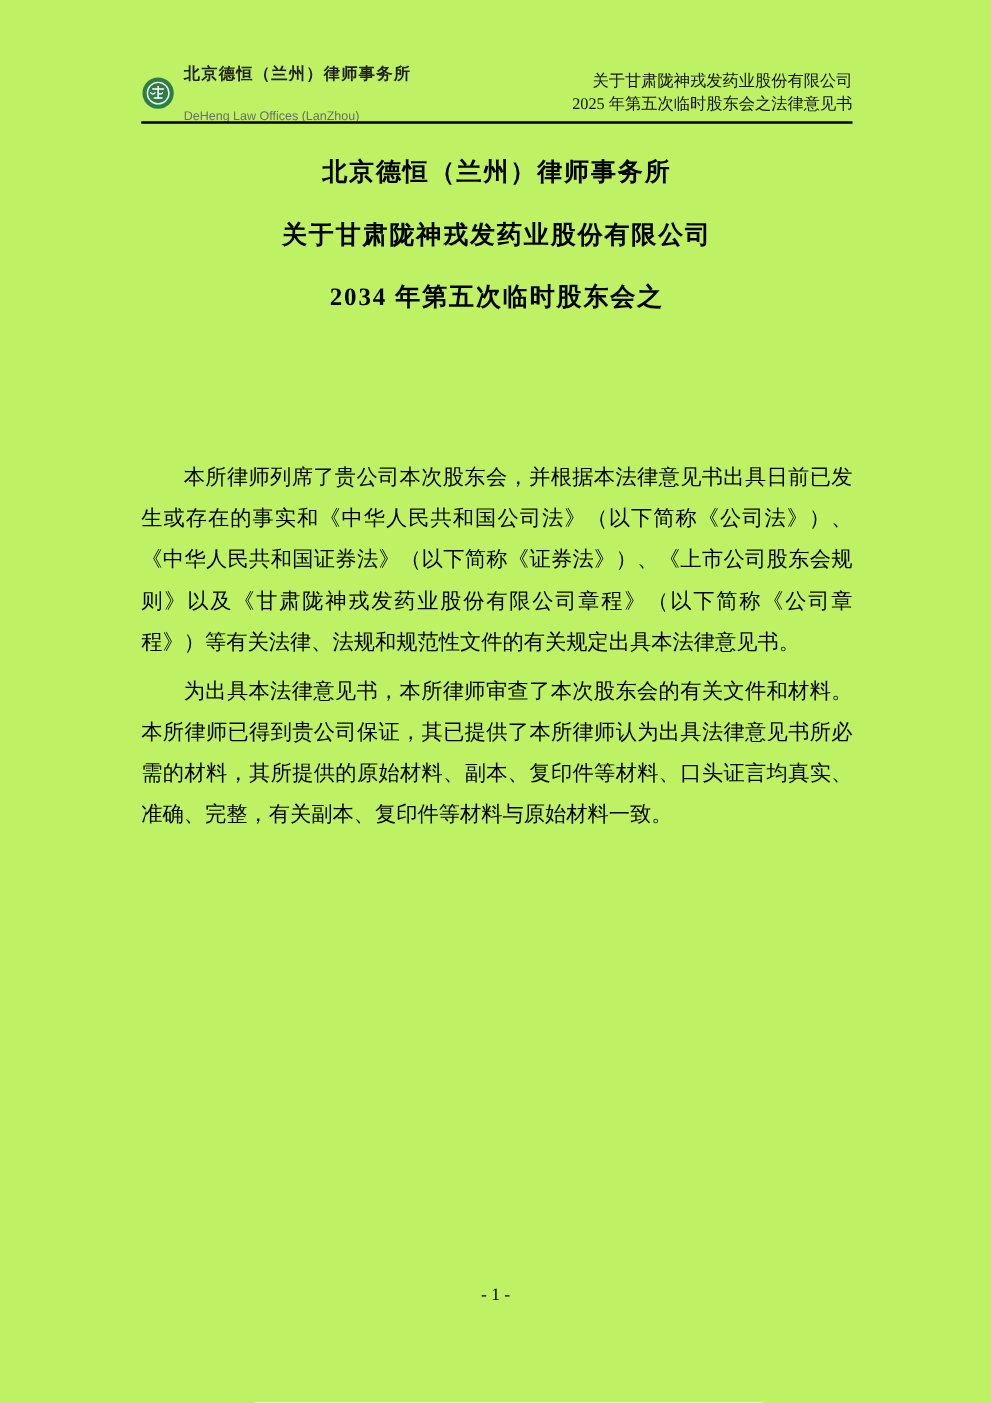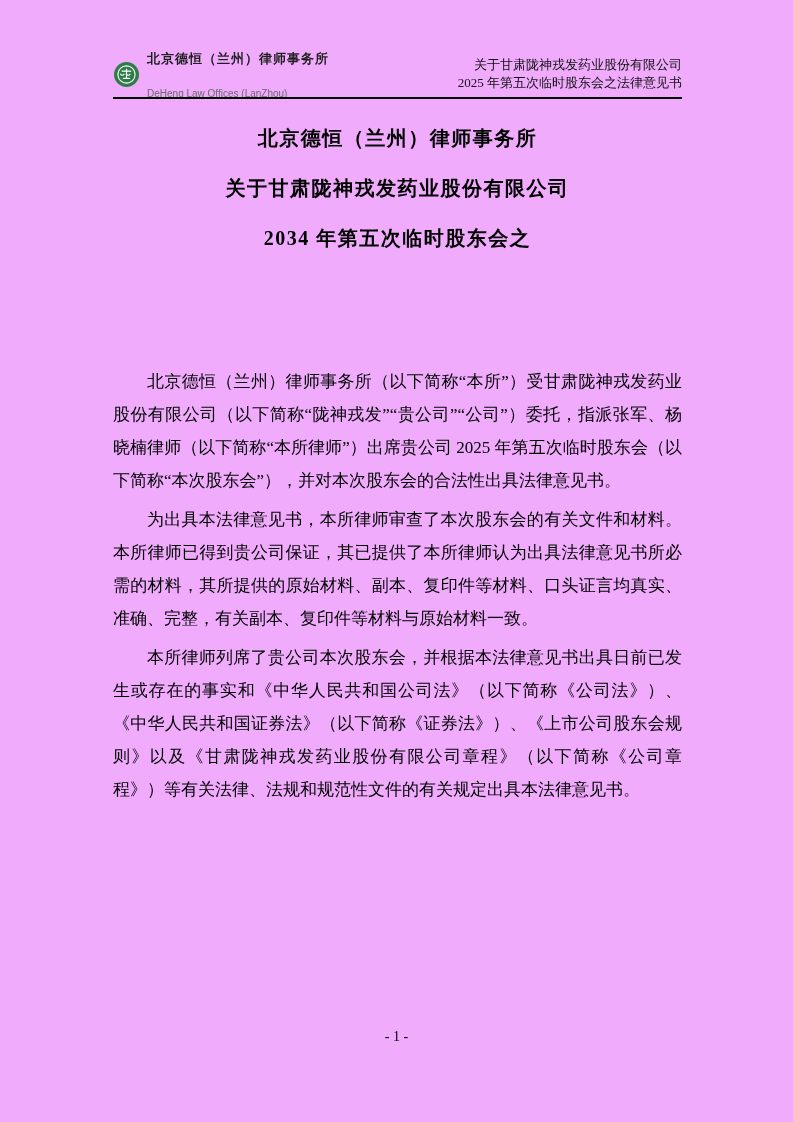--- a/index.html
+++ b/index.html
@@ -2,21 +2,21 @@
 <html style="--logo-color: #2e7d46;"><head>
 <meta charset="utf-8">
 <style>
   * { margin: 0; padding: 0; box-sizing: border-box; }
   html, body { background: #ffffff; }
   .page {
     position: relative;
     width: 793px;
     height: 1122px;
     margin: 0 auto;
-    background: #f0abfc;
+    background: #bef264;
     color: #000000;
     font-family: "Liberation Serif", "DejaVu Serif", serif;
     overflow: hidden;
   }
   .header {
     position: absolute;
     top: 50px;
     left: 113px;
     width: 569px;
     display: flex;
@@ -117,20 +117,19 @@
 
   <div class="header-rule"></div>
 
   <div class="title-block">
     <div class="title-line">北京德恒（兰州）律师事务所</div>
     <div class="title-line">关于甘肃陇神戎发药业股份有限公司</div>
     <div class="title-line">2034 年第五次临时股东会之</div>
   </div>
 
   <div class="main">
-    <p class="para">北京德恒（兰州）律师事务所（以下简称“本所”）受甘肃陇神戎发药业股份有限公司（以下简称“陇神戎发”“贵公司”“公司”）委托，指派张军、杨晓楠律师（以下简称“本所律师”）出席贵公司 2025 年第五次临时股东会（以下简称“本次股东会”），并对本次股东会的合法性出具法律意见书。</p>
+    <p class="para">本所律师列席了贵公司本次股东会，并根据本法律意见书出具日前已发生或存在的事实和《中华人民共和国公司法》（以下简称《公司法》）、《中华人民共和国证券法》（以下简称《证券法》）、《上市公司股东会规则》以及《甘肃陇神戎发药业股份有限公司章程》（以下简称《公司章程》）等有关法律、法规和规范性文件的有关规定出具本法律意见书。</p>
     <p class="para">为出具本法律意见书，本所律师审查了本次股东会的有关文件和材料。本所律师已得到贵公司保证，其已提供了本所律师认为出具法律意见书所必需的材料，其所提供的原始材料、副本、复印件等材料、口头证言均真实、准确、完整，有关副本、复印件等材料与原始材料一致。</p>
-    <p class="para">本所律师列席了贵公司本次股东会，并根据本法律意见书出具日前已发生或存在的事实和《中华人民共和国公司法》（以下简称《公司法》）、《中华人民共和国证券法》（以下简称《证券法》）、《上市公司股东会规则》以及《甘肃陇神戎发药业股份有限公司章程》（以下简称《公司章程》）等有关法律、法规和规范性文件的有关规定出具本法律意见书。</p>
   </div>
 
   <div class="footer">- 1 -</div>
 
 </div>
 
 </body></html>

